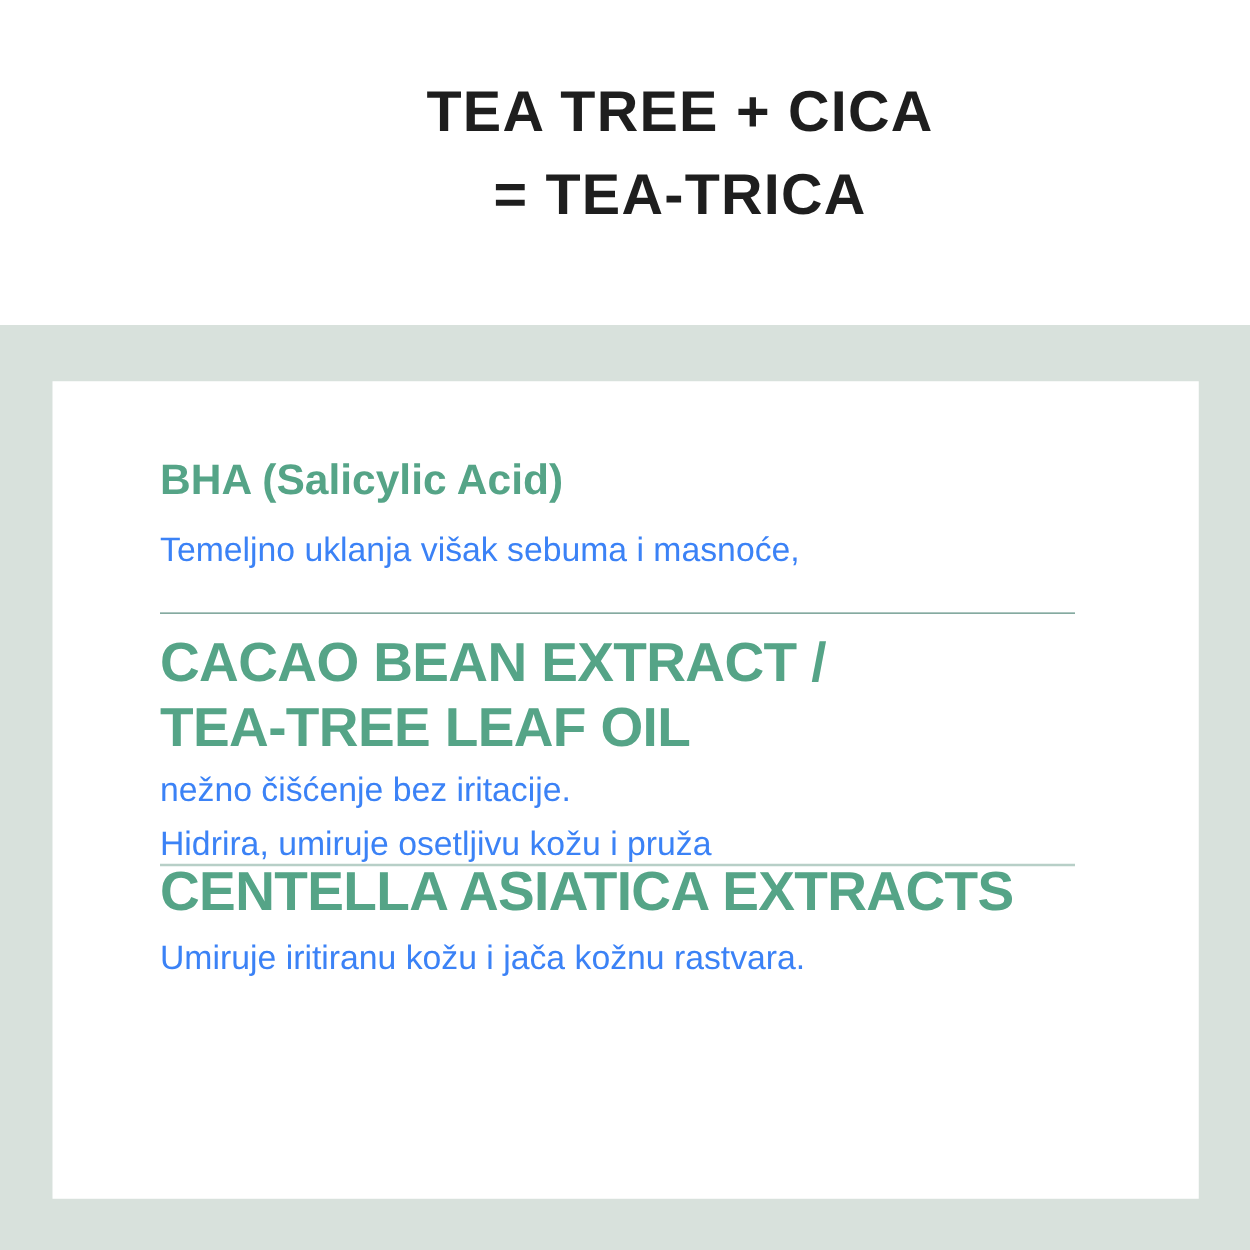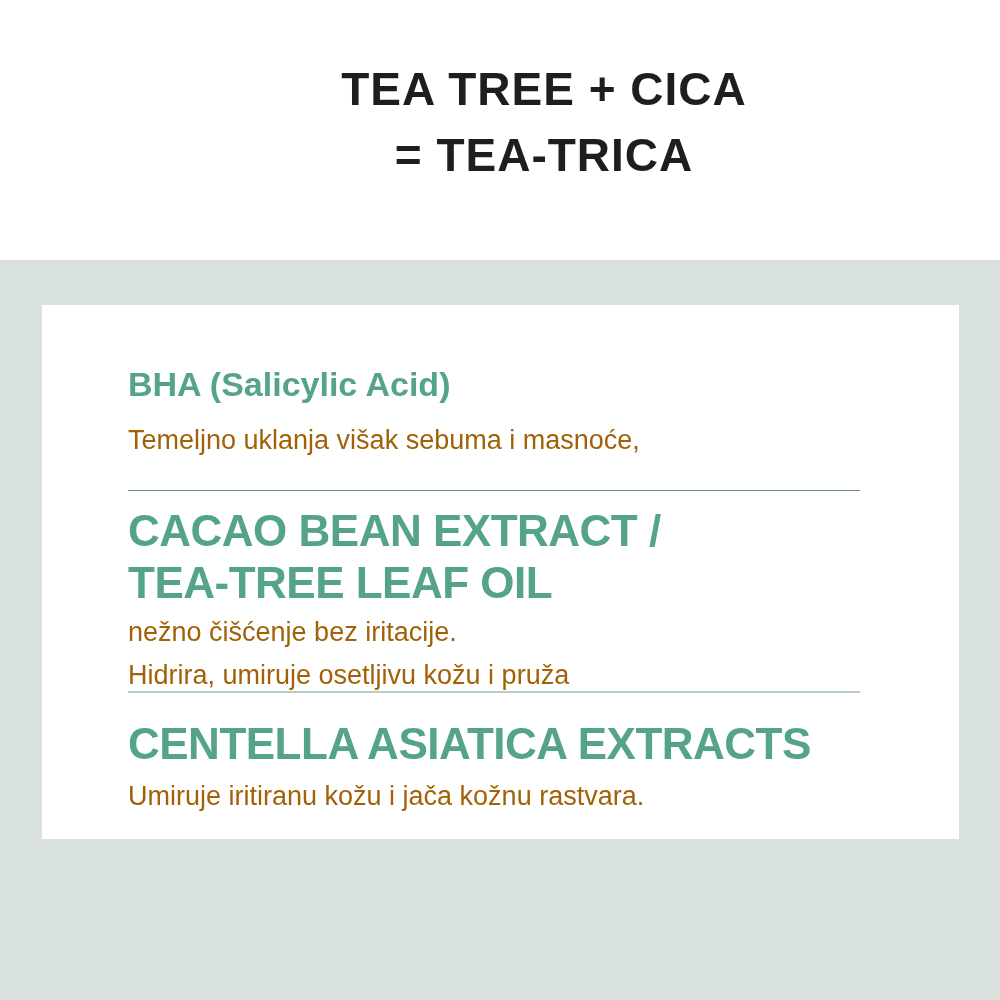--- a/index.html
+++ b/index.html
@@ -40,21 +40,21 @@
     top: 260px; left: 0;
     width: 1000px;
     height: 740px;
     background: #d8e1dc;
   }
   .card {
     position: absolute;
     left: 42px;
     top: 45px;
     width: 917px;
-    height: 534px;
+    height: 654px;
     background: #ffffff;
     box-sizing: border-box;
     padding: 58px 42px 0 86px;
   }
   .heading {
     color: #55a487;
     font-weight: bold;
     margin: 0;
   }
   .heading-mixed {
@@ -62,21 +62,21 @@
     line-height: 42px;
     letter-spacing: 0px;
     margin-bottom: 14px;
   }
   .heading-caps {
     font-size: 44px;
     line-height: 52px;
     letter-spacing: -0.5px;
   }
   .body-text {
-    color: #a16207;
+    color: #3b82f6;
     font-size: 27px;
     line-height: 43px;
     font-weight: 400;
   }
   .body-line { white-space: nowrap; }
   .section-1 .body-text { margin-top: 14px; }
   .divider-1 {
     border: 0;
     height: 1px;
     background: #5d8e81;
@@ -85,21 +85,21 @@
   }
   .section-2 { margin-top: 14px; }
   .section-2 .body-text { margin-top: 2px; }
   .divider-2 {
     border: 0;
     height: 2px;
     background: #b7cfc7;
     margin: -6px 0 0 0;
     width: 732px;
   }
-  .section-3 { margin-top: 30px; }
+  .section-3 { }
   .section-3 .heading-caps { line-height: 42px; }
   .section-3 .body-text { margin-top: 10px; }
 </style>
 </head>
 <body>
 
 <div class="page">
 
   <div class="top-section">
     <div class="title">

